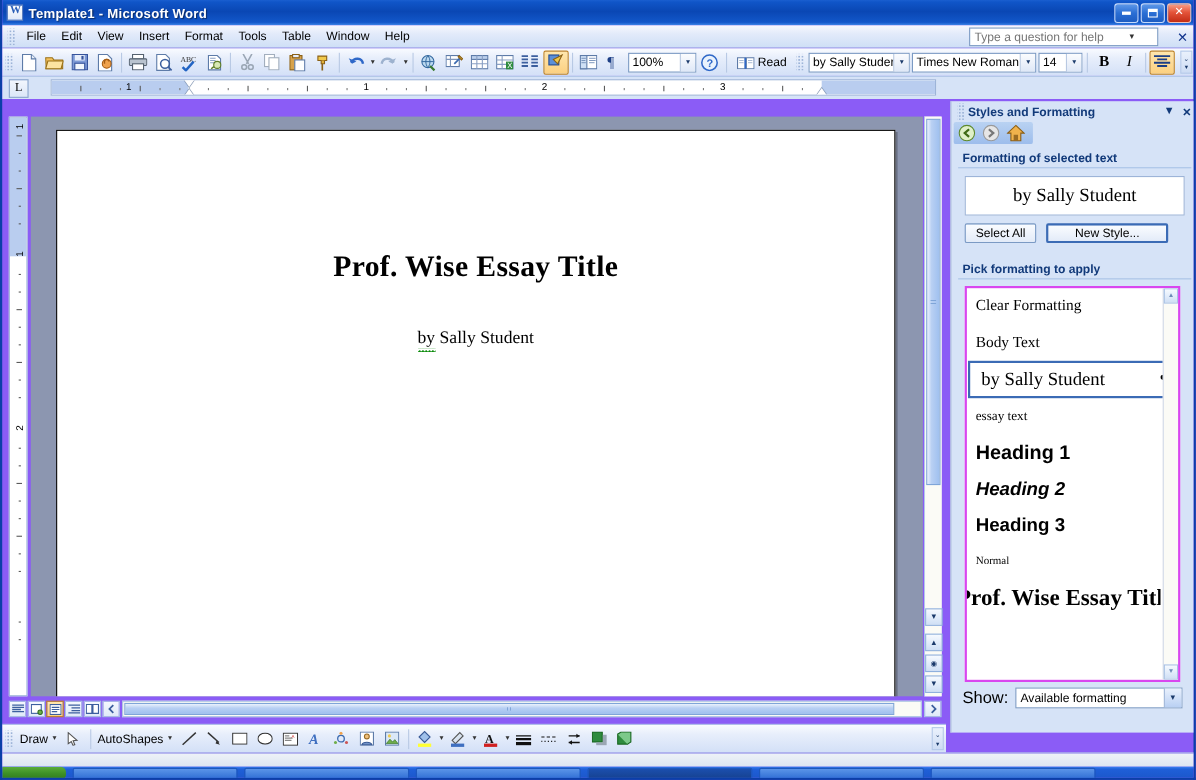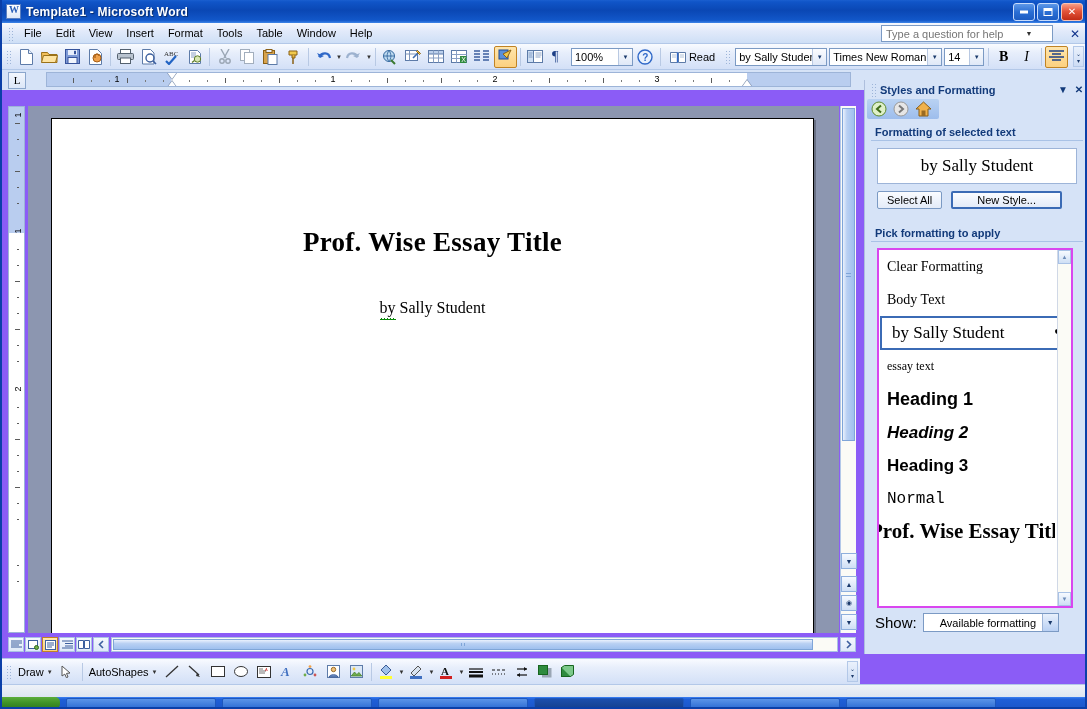--- a/index.html
+++ b/index.html
@@ -254,21 +254,21 @@
   .drawbar {
     position:absolute; left:0; top:552px; width:858px; height:26px;
     background: linear-gradient(180deg,#f9fbff 0%,#e7eefb 35%,#d3e0f7 100%);
     border-top:1px solid #b3c8e8;
     display:flex; align-items:center;
   }
   .dlabel { font-size:11px; padding:0 3px; display:flex; align-items:center; gap:2px;}
 
   
   .taskpane {
-    position:absolute; left:862px; top:80px; width:223px; height:574px;
+    position:absolute; left:862px; top:92px; width:223px; height:574px;
     background:#d6e3f7;
     border-left:1px solid #aebfdd;
   }
   .tp-title {
     height:19px; display:flex; align-items:center;
     font-size:11px; font-weight:bold; color:#123a7a;
     padding-left:2px;
   }
   .tp-title .t { flex:1; }
   .tp-title .ctl { width:16px; text-align:center; color:#123a7a; font-size:10px;}
@@ -315,22 +315,22 @@
   }
   .slist-scroll .sb {
     position:absolute; left:0; width:13px; height:14px;
     background:linear-gradient(180deg,#f6faff,#cfdff5);
     border:1px solid #a9c2e6; display:flex;align-items:center;justify-content:center;
     font-size:6px; color:#6d8cb8;
   }
   .tp-show { position:absolute; left:10px; bottom:22px; display:flex; align-items:center; gap:6px; }
   .tp-show .lab { font-size:15px; color:#000;}
   .select-box {
-    width:136px; height:19px; background:#fff; border:1px solid #7b9ac4;
-    display:flex; align-items:center; font-size:11px; padding-left:16px;
+    width:152px; height:19px; background:#fff; border:1px solid #7b9ac4;
+    display:flex; align-items:center; font-size:11px; padding-left:4px;
   }
   .select-box .arrowbox{
     margin-left:auto; width:16px; height:17px;
     background:linear-gradient(180deg,#e8f0fc,#b9d0f3);
     border-left:1px solid #9db4d8; display:flex;align-items:center;justify-content:center;
     font-size:7px; color:#1b3a6b;
   }
 
   
   .statusbar {
@@ -954,21 +954,21 @@
       </div>
       <div class="style-item">
         <span class="lbl" style="font-family:'Liberation Sans',sans-serif;font-size:17px;font-weight:bold;font-style:italic;">Heading 2</span>
         <span class="pmark">¶</span>
       </div>
       <div class="style-item">
         <span class="lbl" style="font-family:'Liberation Sans',sans-serif;font-size:17px;font-weight:bold;">Heading 3</span>
         <span class="pmark">¶</span>
       </div>
       <div class="style-item">
-        <span class="lbl" style="font-family:Liberation Mono, monospace;font-size:16px;">Normal</span>
+        <span class="lbl" style="font-family:Liberation Serif, serif;font-size:10px;">Normal</span>
         <span class="pmark">¶</span>
       </div>
       <div class="style-item">
         <span class="lbl" style="font-family:'Liberation Serif',serif;font-size:21px;font-weight:bold;margin-left:-17px;">Prof. Wise Essay Title</span>
         <span class="pmark">¶</span>
       </div>
 
       <div class="slist-scroll">
         <div class="sb" style="top:0;">▲</div>
         <div class="sb" style="bottom:0;">▼</div>

